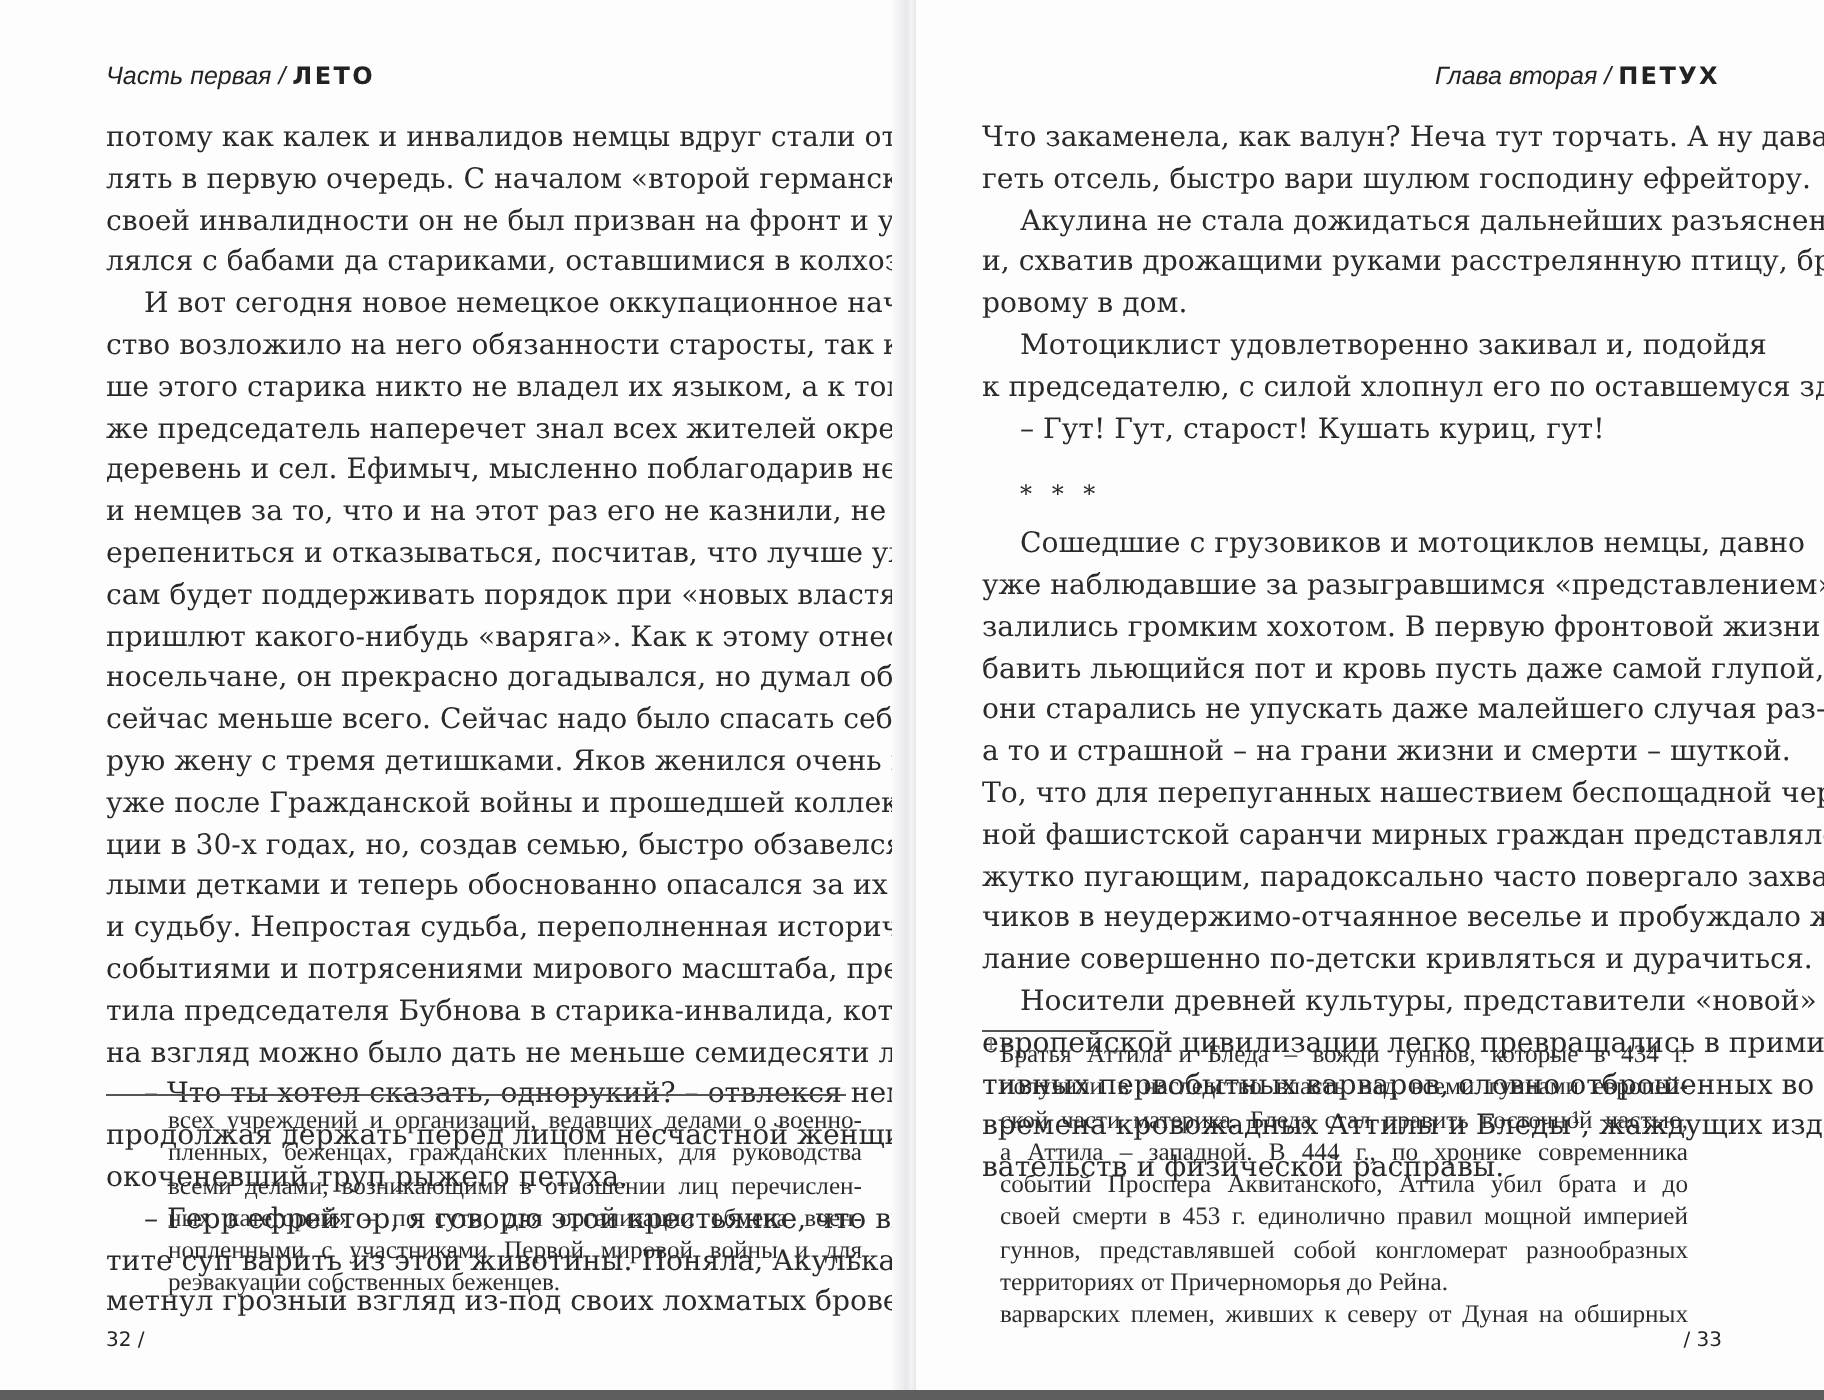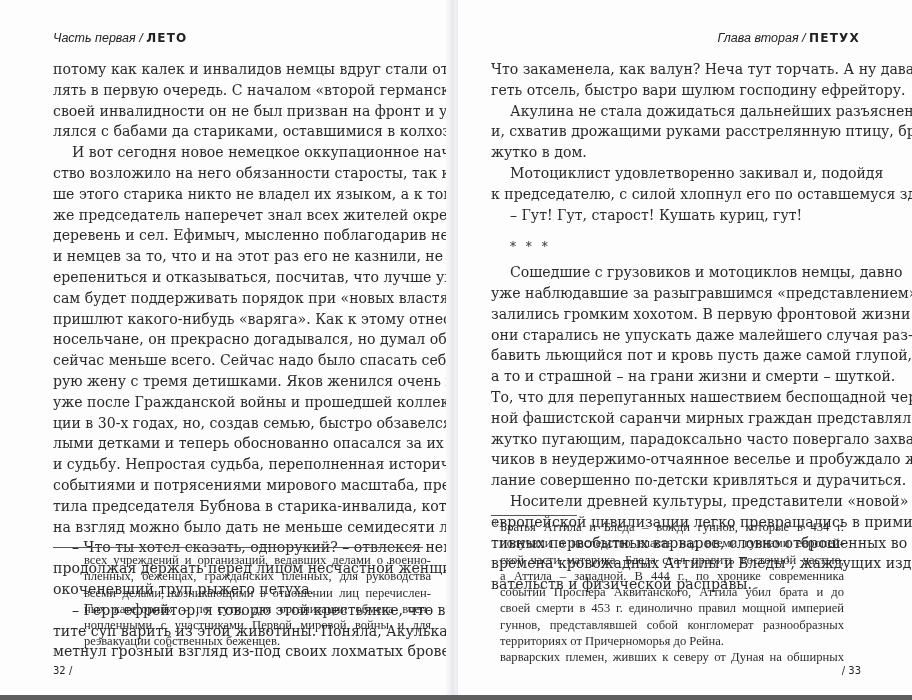--- a/index.html
+++ b/index.html
@@ -118,32 +118,32 @@
   <div class="page right">
     <div class="running-head">
       <span class="it">Глава вторая  /  </span><span class="caps">ПЕТУХ</span>
     </div>
 
     <div class="body-text">
       <span class="line">Что закаменела, как валун? Неча тут торчать. А ну давай,</span>
       <span class="line last">геть отсель, быстро вари шулюм господину ефрейтору.</span>
       <span class="line indent">Акулина не стала дожидаться дальнейших разъяснений</span>
       <span class="line">и, схватив дрожащими руками расстрелянную птицу, бро-</span>
-      <span class="line last">жутко в дом.</span>
+      <span class="line last">ровому в дом.</span>
       <span class="line indent">Мотоциклист удовлетворенно закивал и, подойдя</span>
       <span class="line">к председателю, с силой хлопнул его по оставшемуся здо-</span>
       <span class="line last indent">– Гут! Гут, старост! Кушать куриц, гут!</span>
 
       <span class="stars">* * *</span>
 
       <span class="line indent">Сошедшие с грузовиков и мотоциклов немцы, давно</span>
       <span class="line">уже наблюдавшие за разыгравшимся «представлением»,</span>
       <span class="line">залились громким хохотом. В первую фронтовой жизни</span>
+      <span class="line">бавить льющийся пот и кровь пусть даже самой глупой,</span>
       <span class="line">они старались не упускать даже малейшего случая раз-</span>
-      <span class="line">бавить льющийся пот и кровь пусть даже самой глупой,</span>
       <span class="line">а то и страшной – на грани жизни и смерти – шуткой.</span>
       <span class="line">То, что для перепуганных нашествием беспощадной чер-</span>
       <span class="line">ной фашистской саранчи мирных граждан представлялось</span>
       <span class="line">жутко пугающим, парадоксально часто повергало захват-</span>
       <span class="line">чиков в неудержимо-отчаянное веселье и пробуждало же-</span>
       <span class="line last">лание совершенно по-детски кривляться и дурачиться.</span>
       <span class="line indent">Носители древней культуры, представители «новой»</span>
       <span class="line">европейской цивилизации легко превращались в прими-</span>
       <span class="line">тивных первобытных варваров, словно отброшенных во</span>
       <span class="line"><span>времена кровожадных Аттилы и Бледы</span><sup>1</sup><span>, жаждущих изде-</span></span>

